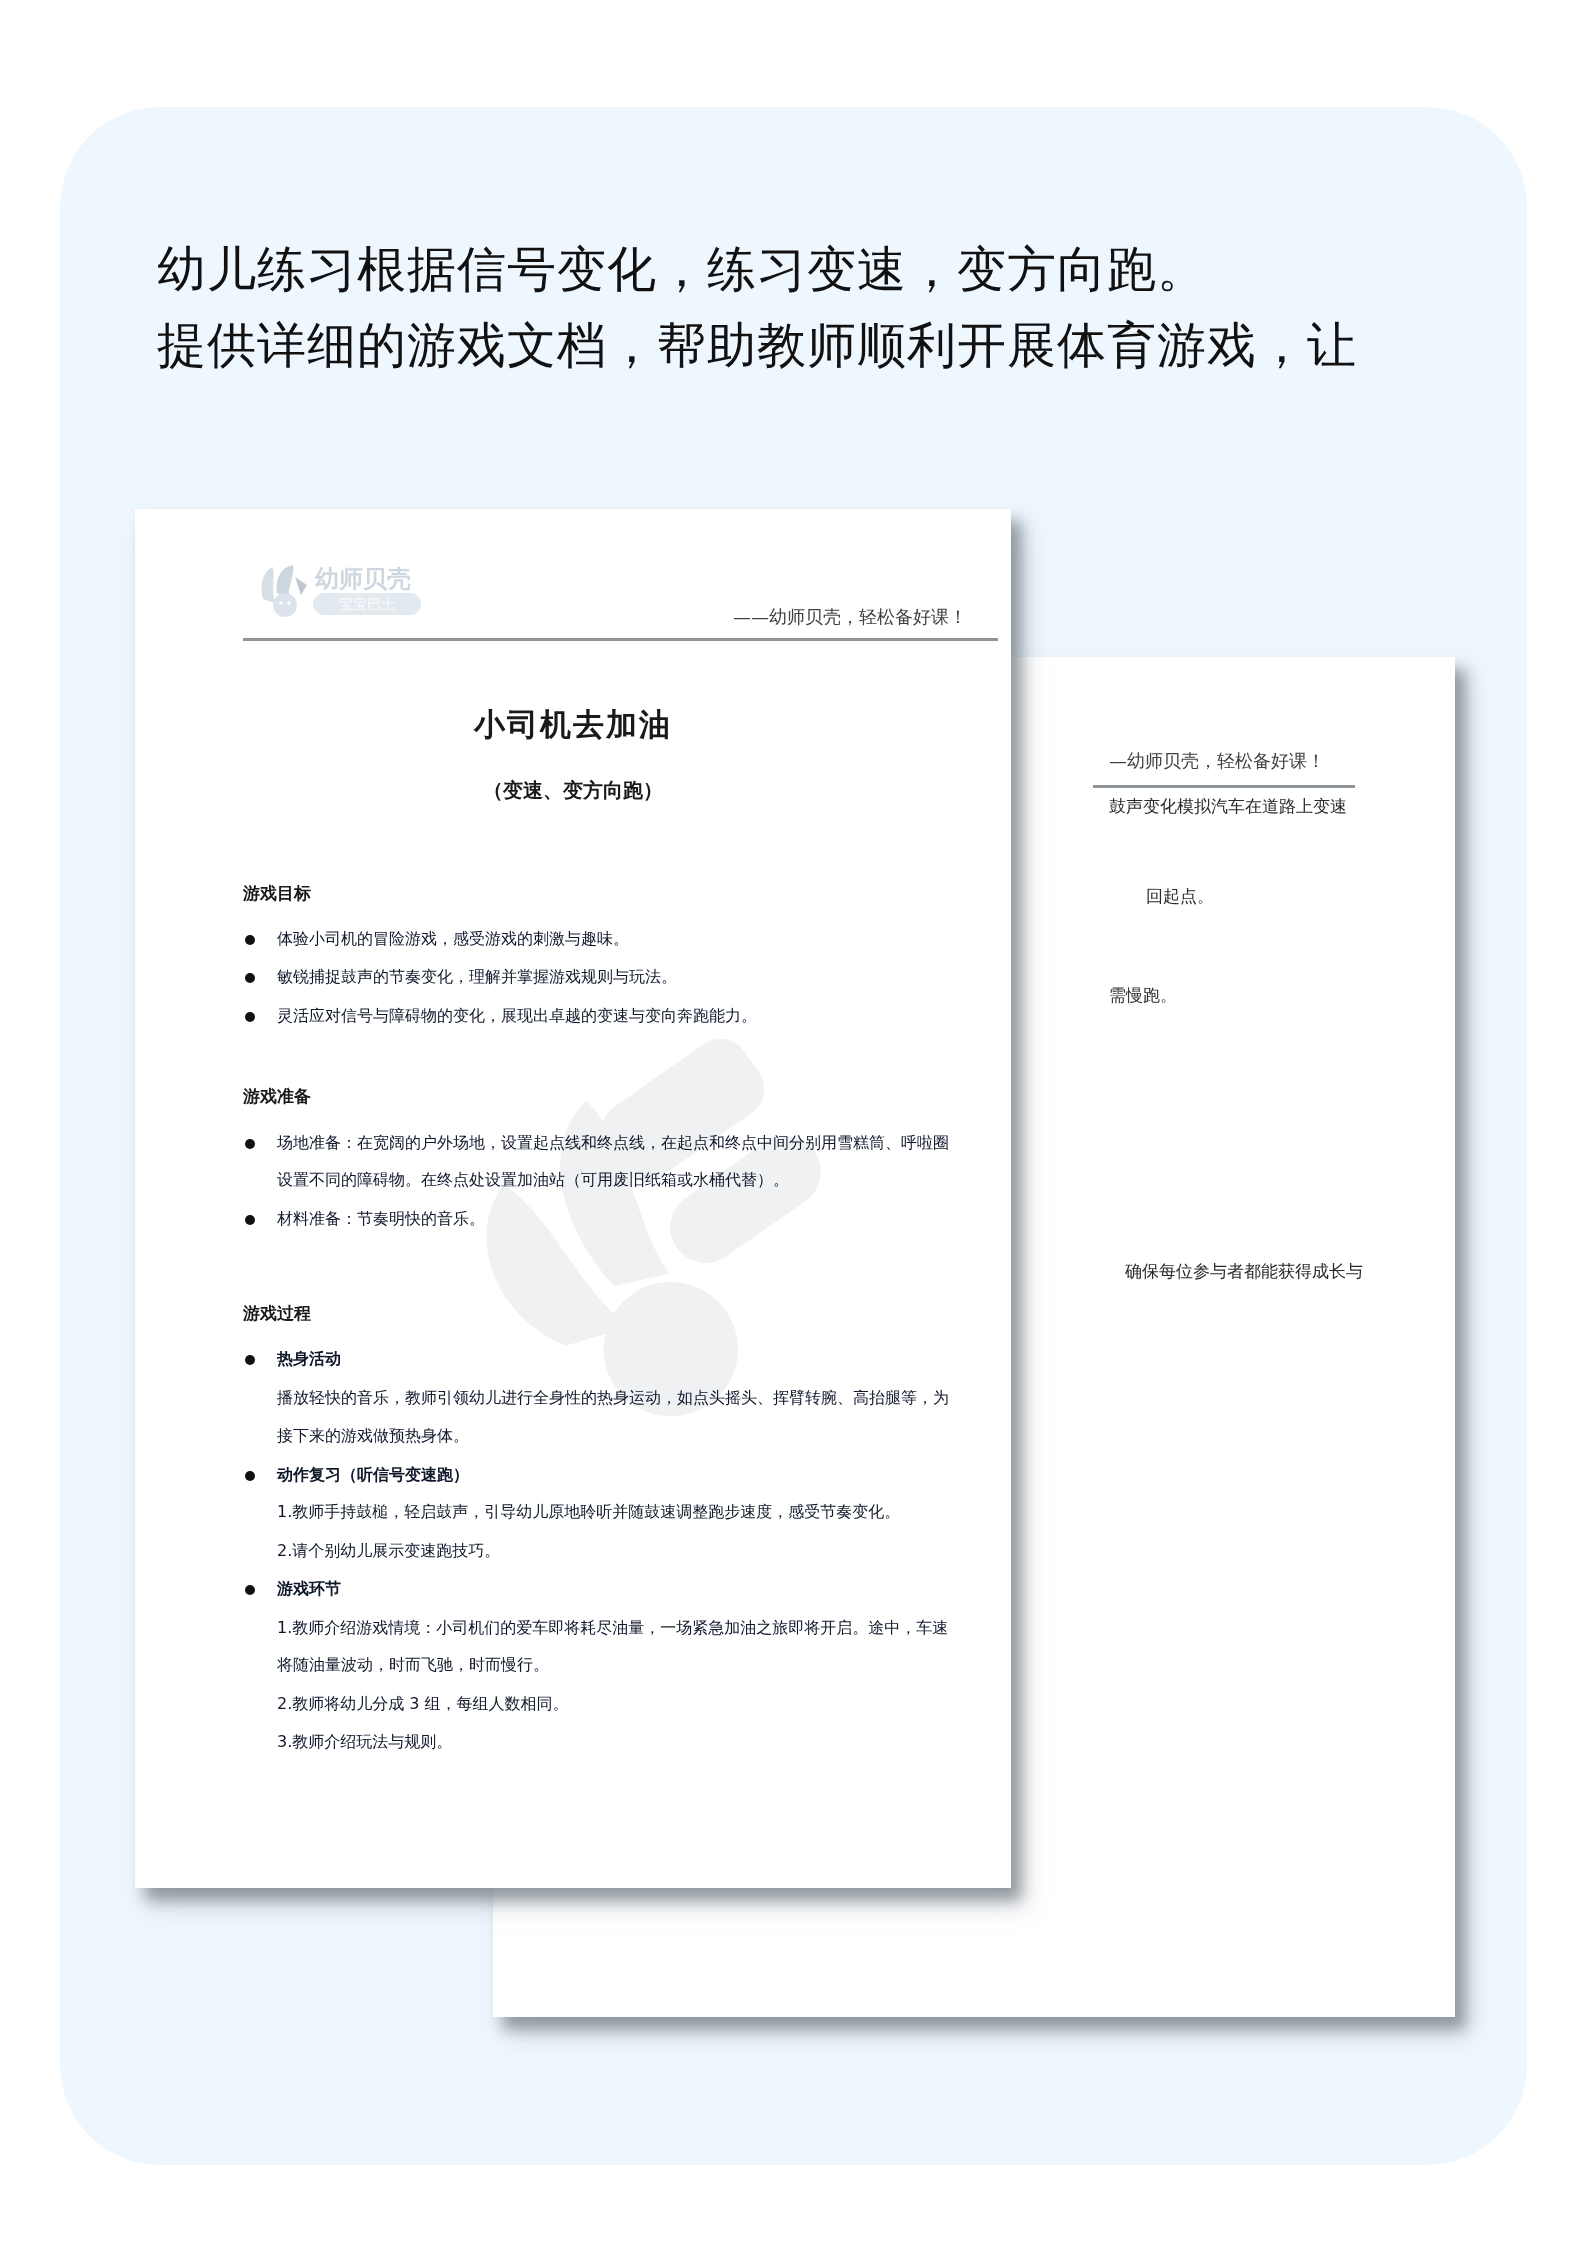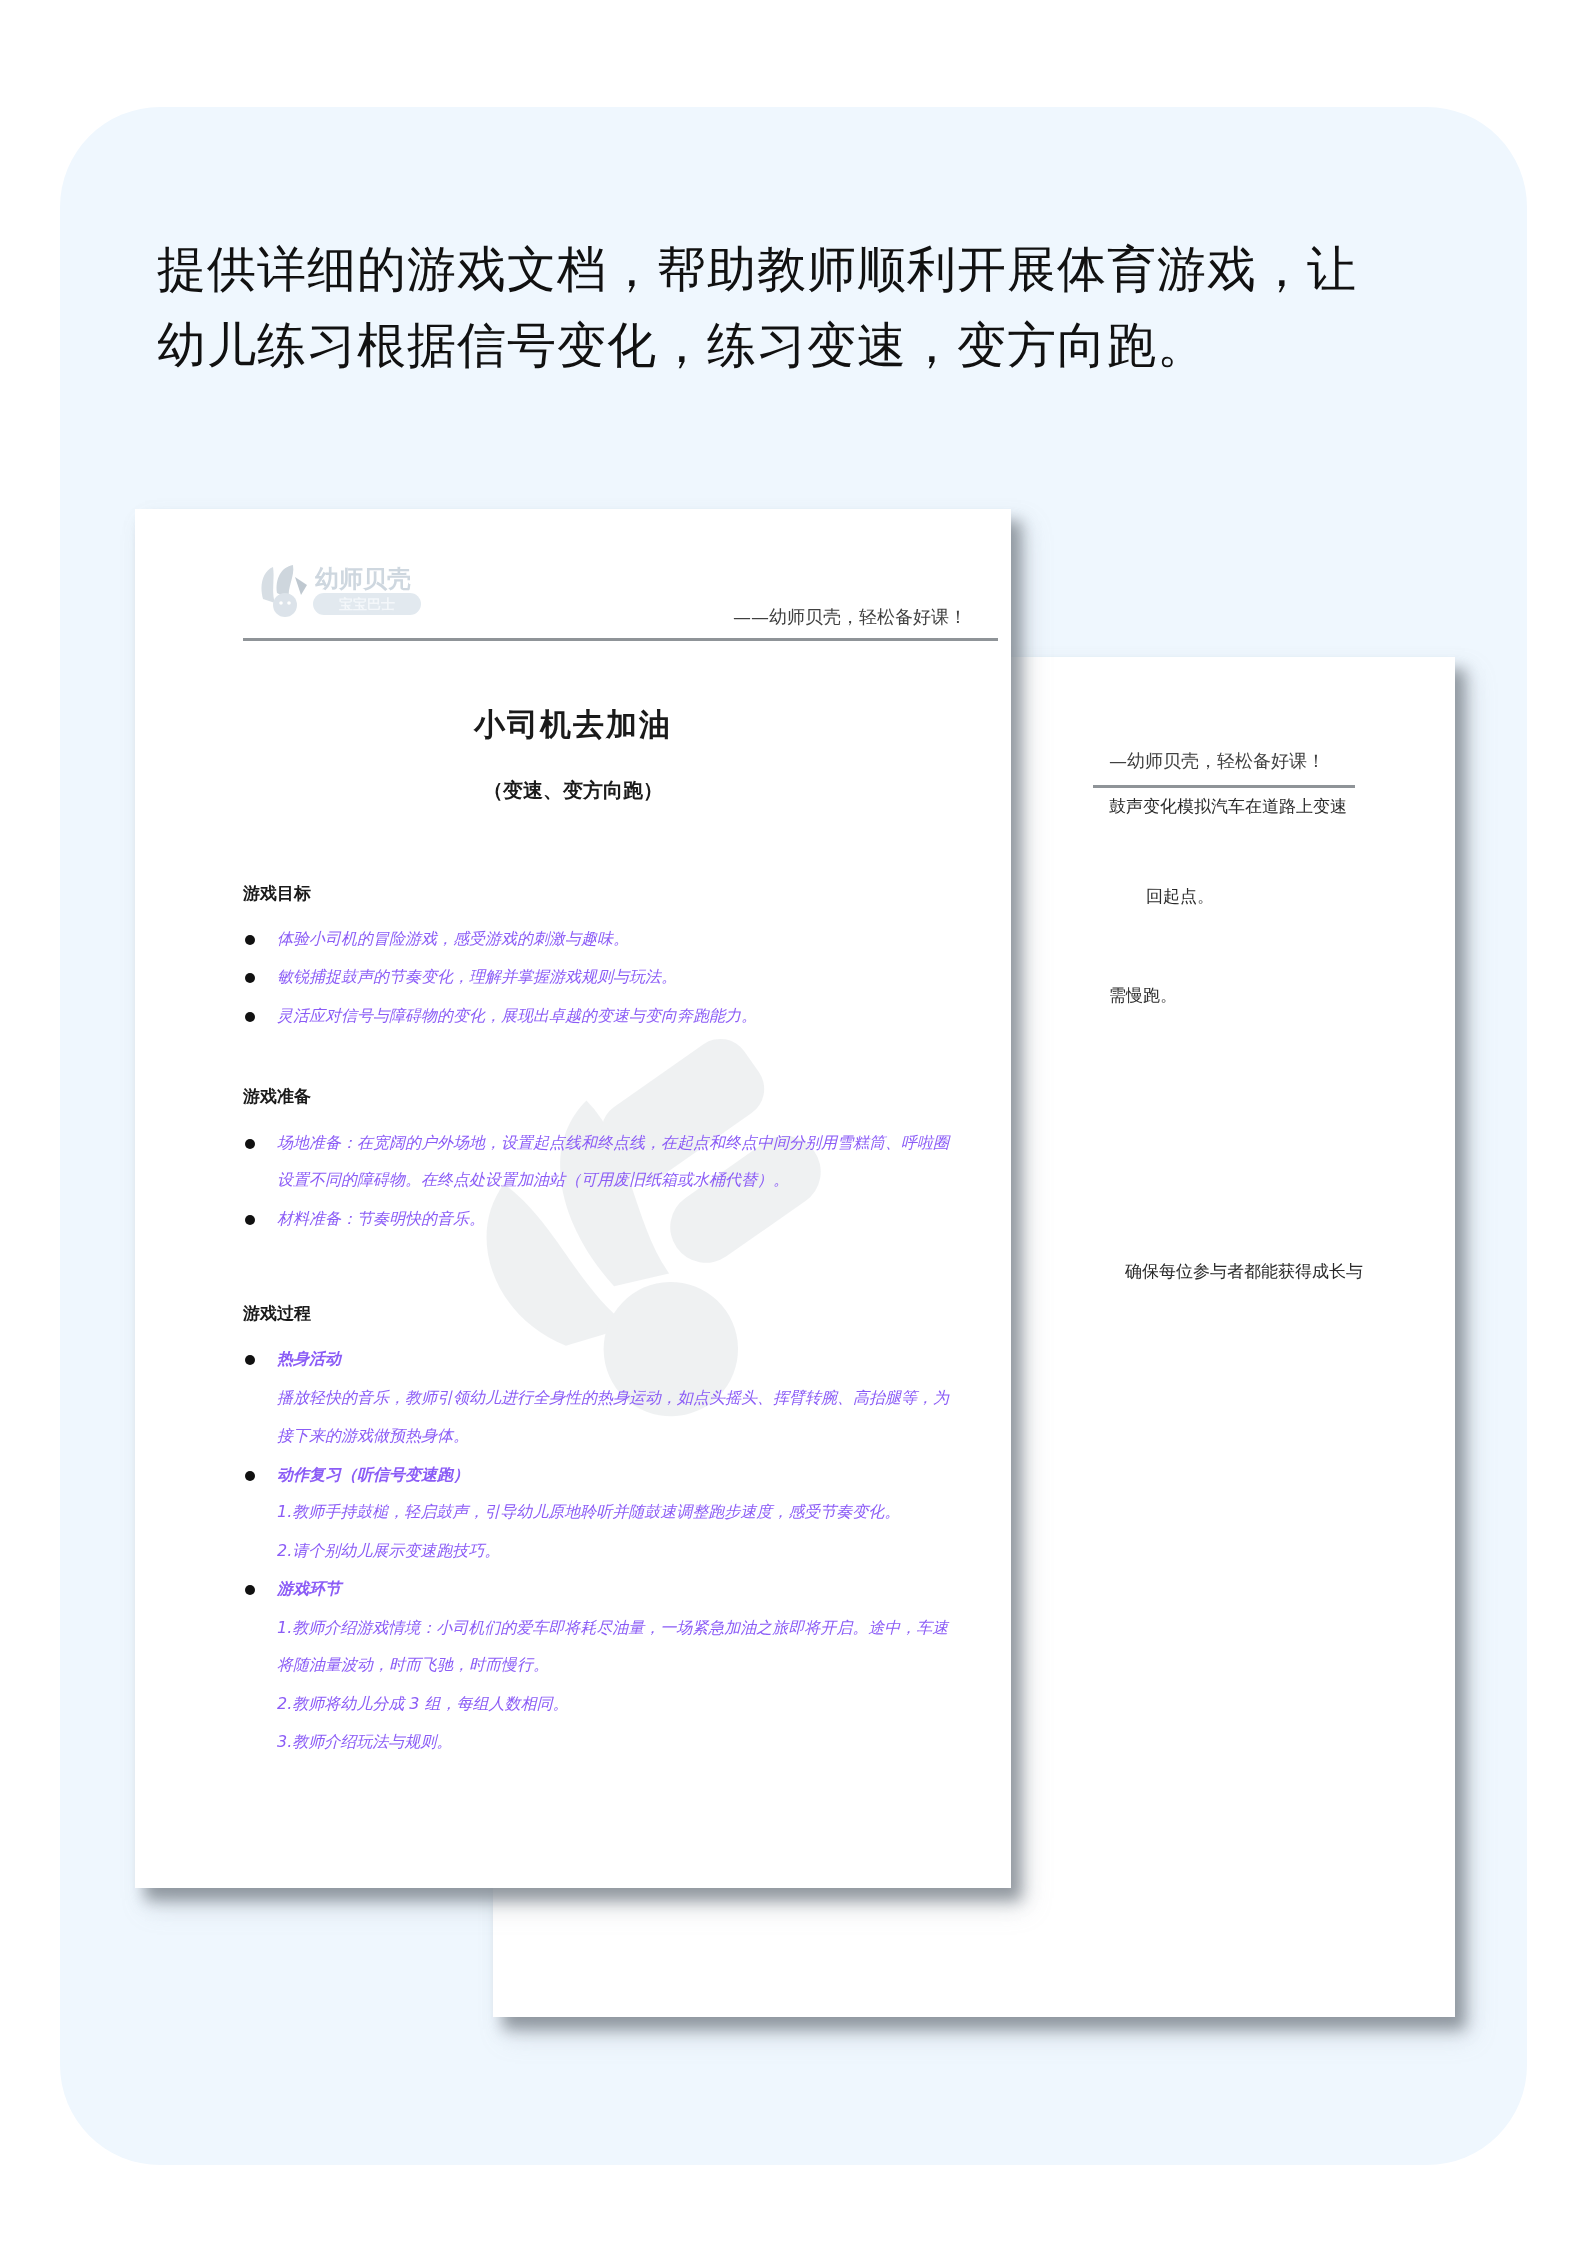--- a/index.html
+++ b/index.html
@@ -35,31 +35,31 @@
   .logo { position: absolute; left: 122px; top: 50px; width: 170px; height: 62px; opacity: 0.9; }
   .logo-text { position: absolute; left: 58px; top: 4px; font-size: 24px; font-weight: bold; color: #c9d3dc; letter-spacing: 0px; }
   .logo-badge { position: absolute; left: 56px; top: 34px; width: 108px; height: 22px; border-radius: 11px; background: #dfe7ee; color: #f3f7fa; font-size: 14px; text-align: center; line-height: 22px; font-weight: bold; }
 
   .watermark { position: absolute; left: 300px; top: 520px; width: 420px; height: 420px; opacity: 0.10; transform: rotate(-35deg); }
 
   .doc-title { position: absolute; left: 0; width: 100%; top: 195px; text-align: center; font-size: 31px; font-weight: bold; color: #1a1a1a; letter-spacing: 2px; }
   .doc-subtitle { position: absolute; left: 0; width: 100%; top: 268px; text-align: center; font-size: 20px; font-weight: bold; color: #1a1a1a; }
   .sec-h { position: absolute; left: 108px; font-size: 17px; font-weight: bold; color: #1a1a1a; text-align: center; }
   .bul { position: absolute; left: 110px; width: 10px; height: 10px; border-radius: 50%; background: #111; }
-  .line { position: absolute; left: 142px; font-size: 16px; color: #8b5cf6; white-space: nowrap; font-style: italic; }
+  .line { position: absolute; left: 142px; font-size: 16px; color: #0f172a; white-space: nowrap; }
   .line.strong { font-weight: bold; }
 </style>
 </head>
 <body>
 
 <div class="card"></div>
 
 <div class="headline">
+  <div>幼儿练习根据信号变化，练习变速，变方向跑。</div>
   <div>提供详细的游戏文档，帮助教师顺利开展体育游戏，让</div>
-  <div>幼儿练习根据信号变化，练习变速，变方向跑。</div>
 </div>
 
 <div class="page back">
   <div class="abs tagline" style="left:616px; top:92px;">—幼师贝壳，轻松备好课！</div>
   <div class="rule" style="left:600px; top:128px; width:262px;"></div>
   <div class="frag" style="left:616px; top:138px;">鼓声变化模拟汽车在道路上变速</div>
   <div class="frag" style="left:616px; top:228px;margin-left:37px;">回起点。</div>
   <div class="frag" style="left:616px; top:327px;">需慢跑。</div>
   <div class="frag" style="left:616px; top:603px;padding-left:16px;">确保每位参与者都能获得成长与</div>
 </div>

